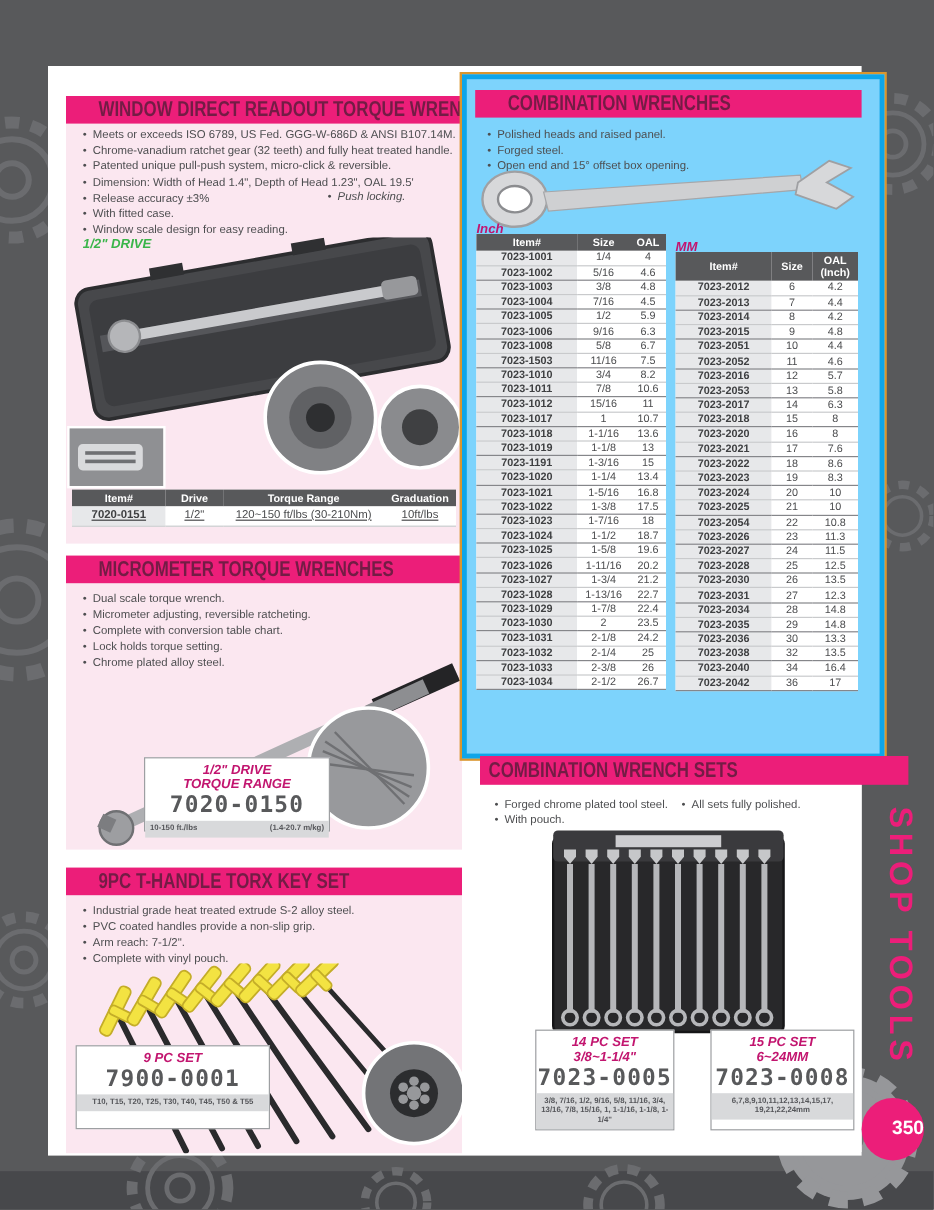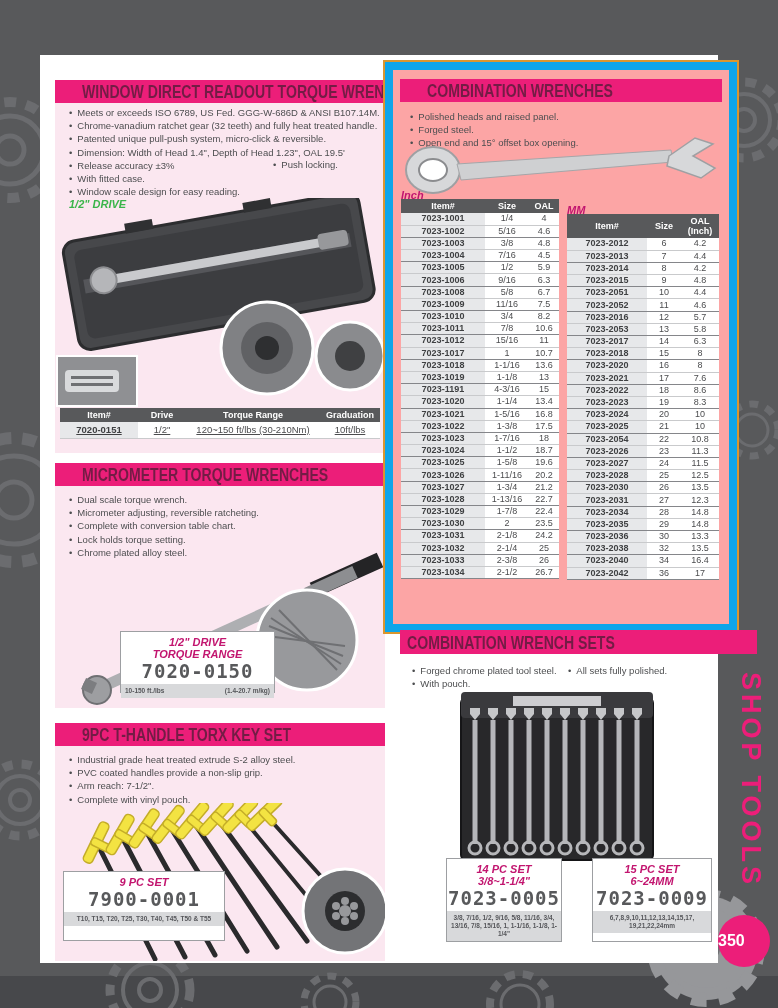--- a/index.html
+++ b/index.html
@@ -9,48 +9,48 @@
   .bgsvg{position:absolute;left:0;top:0;z-index:0;}
   .page{position:absolute;left:40px;top:55px;width:678px;height:908px;background:#ffffff;z-index:1;}
   .panel{position:absolute;background:#FBE7F0;z-index:2;}
   .panel.white{background:#ffffff;}
   .hdr{position:absolute;left:0;top:0;right:0;height:23px;background:#EC1E79;overflow:hidden;padding-left:20px;}
   .hdr span{display:inline-block;font-weight:bold;font-size:16px;color:#731C45;white-space:nowrap;
             padding:3px 0 0 8px;transform:scale(0.88,1.12);transform-origin:0 50%;}
   ul.bullets{position:absolute;margin:0;padding:0;list-style:none;font-size:9.5px;color:#4d4e50;line-height:13.2px;}
   ul.bullets li{white-space:nowrap;}
   ul.bullets li::before{content:"•";margin-right:5px;color:#4d4e50;}
-  .extra-b{position:absolute;font-size:9.5px;color:#4d4e50;white-space:nowrap;}
+  .extra-b{position:absolute;font-size:9.5px;color:#4d4e50;white-space:nowrap;font-style:italic;}
   .extra-b::before{content:"•";margin-right:5px;}
   .minilabel{position:absolute;font-size:11px;font-weight:bold;font-style:italic;color:#C2156F;z-index:5;}
   .minilabel.green{color:#3AB54A;}
   table.spec{border-collapse:collapse;position:absolute;background:#fff;z-index:4;}
   .spec th{background:#58595B;color:#fff;font-size:9px;font-weight:bold;padding:2px 2px;line-height:10px;}
   .spec td{font-size:9px;color:#4b4c4e;text-align:center;padding:0 2px;height:12.2px;line-height:11px;
            border-bottom:1px solid #c9cacc;background:#fff;}
   .spec td:first-child{background:#E7E8EA;font-weight:bold;color:#3f4042;}
   .spec tbody tr:nth-child(even) td{border-bottom:1px solid #85868a;}
   table.spec.big td{font-size:9.5px;height:16px;text-decoration:underline;}
   .code-box{position:absolute;background:#fff;border:1px solid #9d9fa2;text-align:center;z-index:5;padding-top:4px;}
   .code-box .t1,.code-box .t2{color:#C2156F;font-weight:bold;font-style:italic;font-size:11px;line-height:12px;}
   .code-box .code{color:#58595b;font-weight:bold;font-size:19px;letter-spacing:1px;line-height:22px;
                   font-family:"DejaVu Sans Mono",monospace;}
   .code-box .sizes{background:#D8D9DB;color:#55565a;font-size:6.5px;line-height:8px;padding:3px 2px;margin-top:2px;font-weight:bold;}
   .code-box .range{background:#D8D9DB;display:flex;justify-content:space-between;color:#55565a;font-size:6.5px;
                    line-height:8px;padding:3px 4px;margin-top:2px;font-weight:bold;}
-  .yellowbox{position:absolute;left:385px;top:62px;width:352px;height:570px;background:#fca5a5;
-             border:8px solid #0ea5e9;box-shadow:0 0 0 2px #DA962E;z-index:3;}
+  .yellowbox{position:absolute;left:385px;top:62px;width:352px;height:570px;background:#7dd3fc;
+             border:4px solid #0ea5e9;box-shadow:0 0 0 2px #DA962E;z-index:3;}
   .hdr5{position:absolute;left:400px;top:630px;width:357px;height:24px;background:#EC1E79;z-index:6;overflow:hidden;}
   .hdr5 span{display:inline-block;font-weight:bold;font-size:16px;color:#731C45;white-space:nowrap;
              padding:4px 0 0 8px;transform:scale(0.88,1.12);transform-origin:0 50%;}
   .sidebar-label{position:absolute;left:712px;top:672px;width:54px;height:250px;z-index:6;
                  writing-mode:vertical-rl;font-size:27px;font-weight:bold;color:#EC1E79;letter-spacing:4px;}
   .page-badge{position:absolute;left:718px;top:915px;width:52px;height:52px;border-radius:50%;
               background:#EC1E79;color:#fff;font-weight:bold;font-size:16px;line-height:52px;
-              text-align:left;z-index:7;}
+              text-align:right;z-index:7;}
   .imgabs{position:absolute;z-index:3;}
 </style>
 </head>
 <body>
 
 <div id="root">
 
   <svg class="bgsvg" width="778" height="1008">
     <rect x="0" y="976" width="778" height="32" fill="#47484b"></rect>
     <g fill="none" stroke="#6b6c6f">
@@ -330,21 +330,21 @@
               <td>7023-1006</td>
               <td>9/16</td>
               <td>6.3</td>
             </tr>
             <tr>
               <td>7023-1008</td>
               <td>5/8</td>
               <td>6.7</td>
             </tr>
             <tr>
-              <td>7023-1009</td>
+              <td>7023-1503</td>
               <td>11/16</td>
               <td>7.5</td>
             </tr>
             <tr>
               <td>7023-1010</td>
               <td>3/4</td>
               <td>8.2</td>
             </tr>
             <tr>
               <td>7023-1011</td>
@@ -366,21 +366,21 @@
               <td>1-1/16</td>
               <td>13.6</td>
             </tr>
             <tr>
               <td>7023-1019</td>
               <td>1-1/8</td>
               <td>13</td>
             </tr>
             <tr>
               <td>7023-1191</td>
-              <td>4-3/16</td>
+              <td>1-3/16</td>
               <td>15</td>
             </tr>
             <tr>
               <td>7023-1020</td>
               <td>1-1/4</td>
               <td>13.4</td>
             </tr>
             <tr>
               <td>7023-1021</td>
               <td>1-5/16</td>
@@ -646,21 +646,21 @@
 
     <div class="code-box" style="left:46px;top:204px;width:116px;height:84px">
       <div class="t1">14 PC SET</div>
       <div class="t2">3/8~1-1/4"</div>
       <div class="code">7023-0005</div>
       <div class="sizes">3/8, 7/16, 1/2, 9/16, 5/8, 11/16, 3/4, 13/16, 7/8, 15/16, 1, 1-1/16, 1-1/8, 1-1/4"</div>
     </div>
     <div class="code-box" style="left:192px;top:204px;width:120px;height:84px">
       <div class="t1">15 PC SET</div>
       <div class="t2">6~24MM</div>
-      <div class="code">7023-0009</div>
+      <div class="code">7023-0008</div>
       <div class="sizes">6,7,8,9,10,11,12,13,14,15,17, 19,21,22,24mm</div>
     </div>
   </div>
 
   <div class="sidebar-label">SHOP TOOLS</div>
   <div class="page-badge">350</div>
 
 </div>
 
 </body></html>

